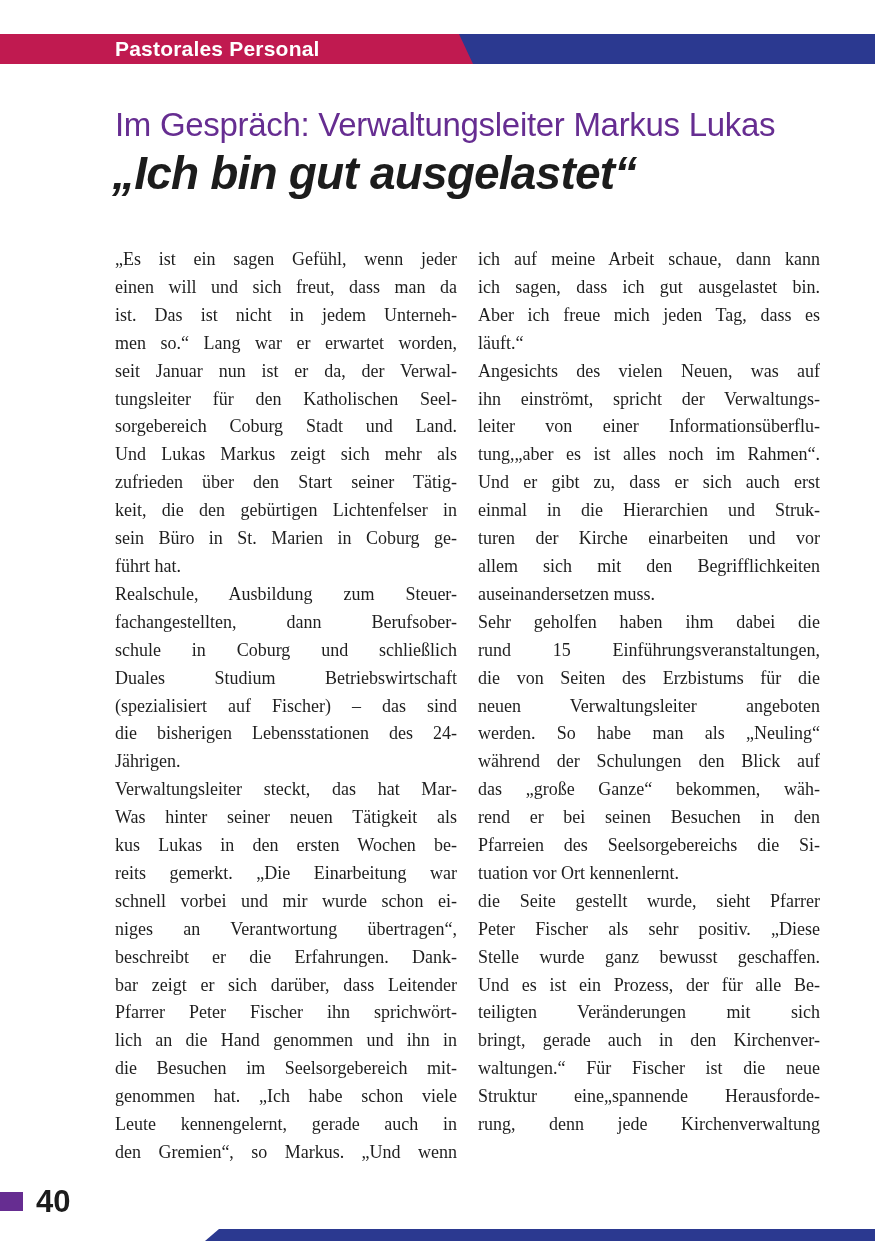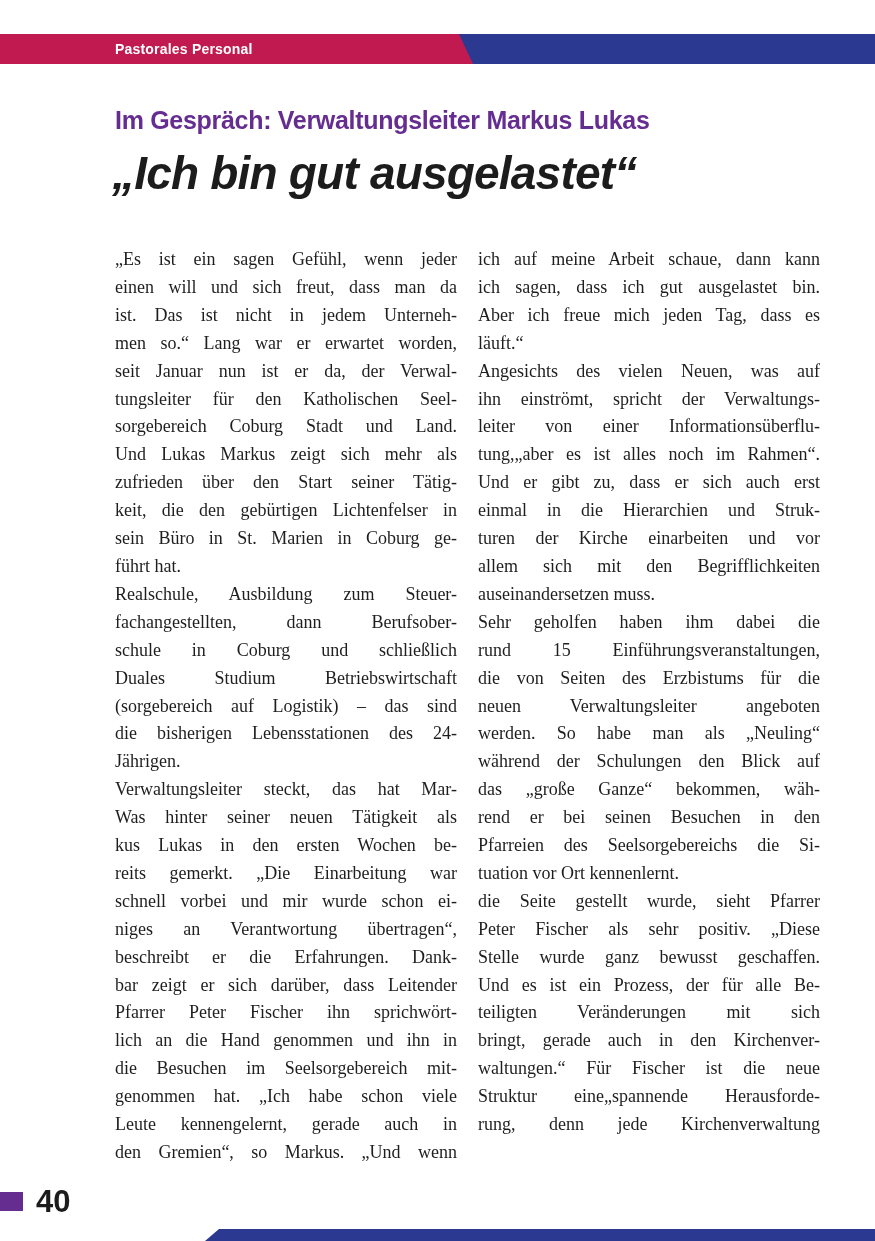--- a/index.html
+++ b/index.html
@@ -6,24 +6,24 @@
   .page {
     position:relative; width:875px; height:1241px; background:#ffffff;
     font-family:"Liberation Sans", sans-serif; overflow:hidden;
   }
   
   .top-band { position:absolute; top:34px; left:0; width:875px; height:30px; background:var(--band-blue,#2B3990); }
   .top-band-red { position:absolute; top:0; left:0; width:100%; height:100%;
     background:var(--band-red,#C01A50);
     clip-path:polygon(0 0, 459px 0, 473px 100%, 0 100%); }
   .band-label { position:absolute; left:115px; top:50%; transform:translateY(-50%);
-    color:#ffffff; font-weight:bold; font-size:14px; letter-spacing:0.2px; }
+    color:#ffffff; font-weight:bold; font-size:21px; letter-spacing:0.2px; }
   
   .kicker { position:absolute; left:115px; top:106px; color:var(--purple,#662D91);
-    font-size:25px; font-weight:bold; letter-spacing:-0.3px; }
+    font-size:33px; font-weight:normal; letter-spacing:-0.3px; }
   .headline { position:absolute; left:112px; top:146px; color:#1c1c1c;
     font-size:46px; font-weight:bold; letter-spacing:-0.8px;font-style:italic; }
   
   .columns { position:absolute; left:115px; top:246px; width:705px;
     display:flex; gap:21px;
     font-family:"Liberation Serif", serif; font-size:18px; line-height:27.9px;
     color:var(--text,#1e1e1e); }
   .column { width:342px; }
   .line { text-align:justify; text-align-last:justify; }
   .line.par-end { text-align-last:left; }
@@ -61,21 +61,21 @@
         <div class="line">sorgebereich Coburg Stadt und Land.</div>
         <div class="line">Und Lukas Markus zeigt sich mehr als</div>
         <div class="line">zufrieden über den Start seiner Tätig-</div>
         <div class="line">keit, die den gebürtigen Lichtenfelser in</div>
         <div class="line">sein Büro in St. Marien in Coburg ge-</div>
         <div class="line par-end">führt hat.</div>
         <div class="line">Realschule, Ausbildung zum Steuer-</div>
         <div class="line">fachangestellten, dann Berufsober-</div>
         <div class="line">schule in Coburg und schließlich</div>
         <div class="line">Duales Studium Betriebswirtschaft</div>
-        <div class="line">(sorgebereich auf Logistik) – das sind</div>
+        <div class="line">(spezialisiert auf Fischer) – das sind</div>
         <div class="line">die bisherigen Lebensstationen des 24-</div>
         <div class="line par-end">Jährigen.</div>
         <div class="line">Verwaltungsleiter steckt, das hat Mar-</div>
         <div class="line">Was hinter seiner neuen Tätigkeit als</div>
         <div class="line">kus Lukas in den ersten Wochen be-</div>
         <div class="line">reits gemerkt. „Die Einarbeitung war</div>
         <div class="line">schnell vorbei und mir wurde schon ei-</div>
         <div class="line">niges an Verantwortung übertragen“,</div>
         <div class="line">beschreibt er die Erfahrungen. Dank-</div>
         <div class="line">bar zeigt er sich darüber, dass Leitender</div>

